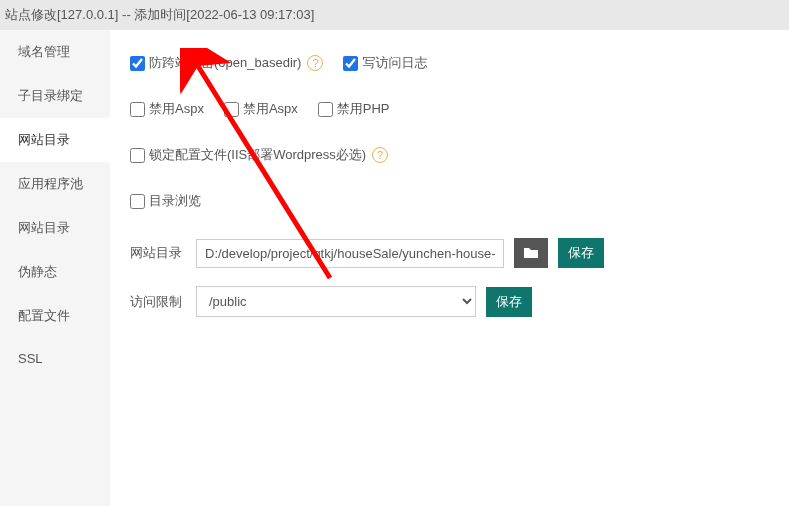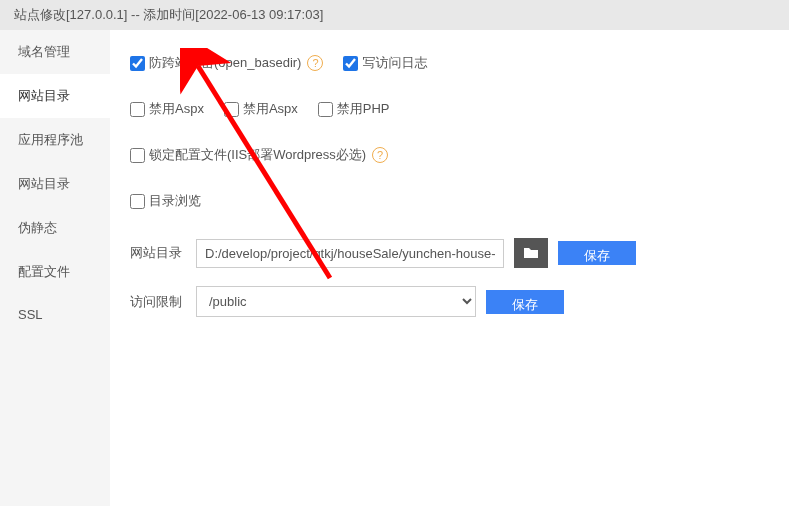--- a/index.html
+++ b/index.html
@@ -1,42 +1,43 @@
 <!DOCTYPE html>
 <html><head>
   <meta charset="utf-8">
   <style>
     * { margin: 0; padding: 0; box-sizing: border-box; }
     body { font-family: "Microsoft YaHei", Arial, sans-serif; font-size: 13px; color: #333; background: #fff; width: 789px; height: 506px; overflow: hidden; }
-    .header { background: #e8e8e8; padding: 6px 14px; color: #555; font-size: 13px; }
+    .header { background: #e8e8e8; padding: 6px 5px; color: #555; font-size: 13px; }
     .container { display: flex; height: calc(100% - 28px); }
     .sidebar { width: 110px; background: #f5f5f5; display: flex; flex-direction: column; }
     .sidebar-item { padding: 13px 18px; color: #555; cursor: pointer; font-size: 13px; }
     .sidebar-item.active { background: #fff; color: #333; }
     .content { flex: 1; padding: 24px 20px; position: relative; }
     .form-row { display: flex; margin-bottom: 28px; gap: 20px; }
     .form-row.path-row { margin-bottom: 18px; gap: 10px; align-items: center; }
     .checkbox-item { display: inline-flex; align-items: center; gap: 4px; color: #555; }
     .checkbox-item input[type="checkbox"] { width: 15px; height: 15px; accent-color: #1e74e7; cursor: pointer; }
     .help-icon { display: inline-flex; align-items: center; justify-content: center; width: 16px; height: 16px; border: 1px solid #f0ad4e; border-radius: 50%; color: #f0ad4e; font-size: 11px; margin-left: 2px; cursor: pointer; }
     .label { color: #555; width: 56px; }
     .text-input { border: 1px solid #ccc; padding: 6px 8px; font-size: 13px; width: 308px; color: #555; }
     .select-input { border: 1px solid #ccc; padding: 6px 8px; font-size: 13px; width: 280px; color: #555; background: #fff; }
     .folder-btn { background: #555; color: #fff; padding: 6px 9px; border: none; cursor: pointer; display: inline-flex; align-items: center; justify-content: center; height: 30px; }
-    .save-btn { background: #3b82f6; color: #fff; padding: 6px 26px; border: none; cursor: pointer; font-size: 13px; height: 24px; }
+    .save-btn { background: #0f766e; color: #fff; padding: 6px 10px; border: none; cursor: pointer; font-size: 13px; height: 30px; }
     .arrow-overlay { position: absolute; top: 18px; left: 70px; pointer-events: none; }
   </style>
 </head>
 <body>
 
 <div class="header">站点修改[127.0.0.1] -- 添加时间[2022-06-13 09:17:03]</div>
 
 <div class="container">
   <div class="sidebar">
     <div class="sidebar-item">域名管理</div>
+    <div class="sidebar-item">子目录绑定</div>
     <div class="sidebar-item active">网站目录</div>
     <div class="sidebar-item">应用程序池</div>
     <div class="sidebar-item">网站目录</div>
     <div class="sidebar-item">伪静态</div>
     <div class="sidebar-item">配置文件</div>
     <div class="sidebar-item">SSL</div>
 
   </div>
 
   <div class="content">

